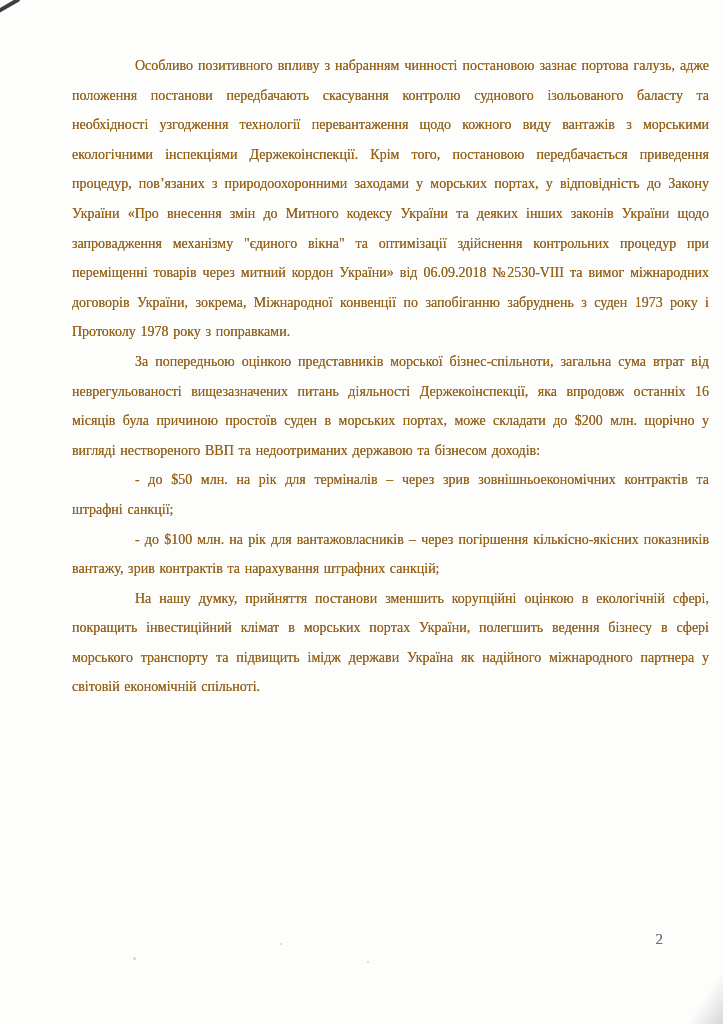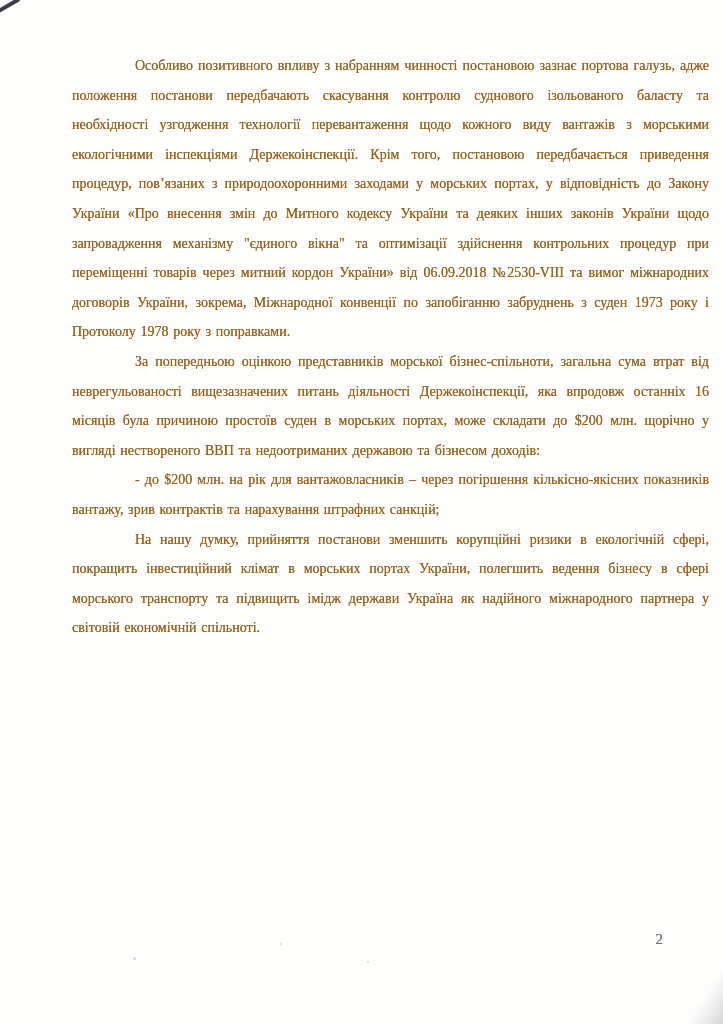--- a/index.html
+++ b/index.html
@@ -77,22 +77,23 @@
 </head>
 <body>
 
 <div class="page">
 
   <div class="corner-mark-tl"></div>
 
   <div class="content">
     <p>Особливо позитивного впливу з набранням чинності постановою зазнає портова галузь, адже положення постанови передбачають скасування контролю суднового ізольованого баласту та необхідності узгодження технології перевантаження щодо кожного виду вантажів з морськими екологічними інспекціями Держекоінспекції. Крім того, постановою передбачається приведення процедур, пов’язаних з природоохоронними заходами у морських портах, у відповідність до Закону України «Про внесення змін до Митного кодексу України та деяких інших законів України щодо запровадження механізму "єдиного вікна" та оптимізації здійснення контрольних процедур при переміщенні товарів через митний кордон України» від 06.09.2018 №2530-VIII та вимог міжнародних договорів України, зокрема, Міжнародної конвенції по запобіганню забруднень з суден 1973 року і Протоколу 1978 року з поправками.</p>
     <p>За попередньою оцінкою представників морської бізнес-спільноти, загальна сума втрат від неврегульованості вищезазначених питань діяльності Держекоінспекції, яка впродовж останніх 16 місяців була причиною простоїв суден в морських портах, може складати до $200 млн. щорічно у вигляді нествореного ВВП та недоотриманих державою та бізнесом доходів:</p>
-    <p>- до $200 млн. на рік для вантажовласників – через погіршення кількісно-якісних показників вантажу, зрив контрактів та нарахування штрафних санкцій;</p>
-    <p>На нашу думку, прийняття постанови зменшить корупційні ризики в екологічній сфері, покращить інвестиційний клімат в морських портах України, полегшить ведення бізнесу в сфері морського транспорту та підвищить імідж держави Україна як надійного міжнародного партнера у світовій економічній спільноті.</p>
+    <p>- до $50 млн. на рік для терміналів – через зрив зовнішньоекономічних контрактів та штрафні санкції;</p>
+    <p>- до $100 млн. на рік для вантажовласників – через погіршення кількісно-якісних показників вантажу, зрив контрактів та нарахування штрафних санкцій;</p>
+    <p>На нашу думку, прийняття постанови зменшить корупційні оцінкою в екологічній сфері, покращить інвестиційний клімат в морських портах України, полегшить ведення бізнесу в сфері морського транспорту та підвищить імідж держави Україна як надійного міжнародного партнера у світовій економічній спільноті.</p>
   </div>
 
   <div class="page-number">2</div>
 
   <div class="speck speck-1"></div>
   <div class="speck speck-2"></div>
   <div class="speck speck-3"></div>
 
   <div class="corner-shade-br"></div>
 

